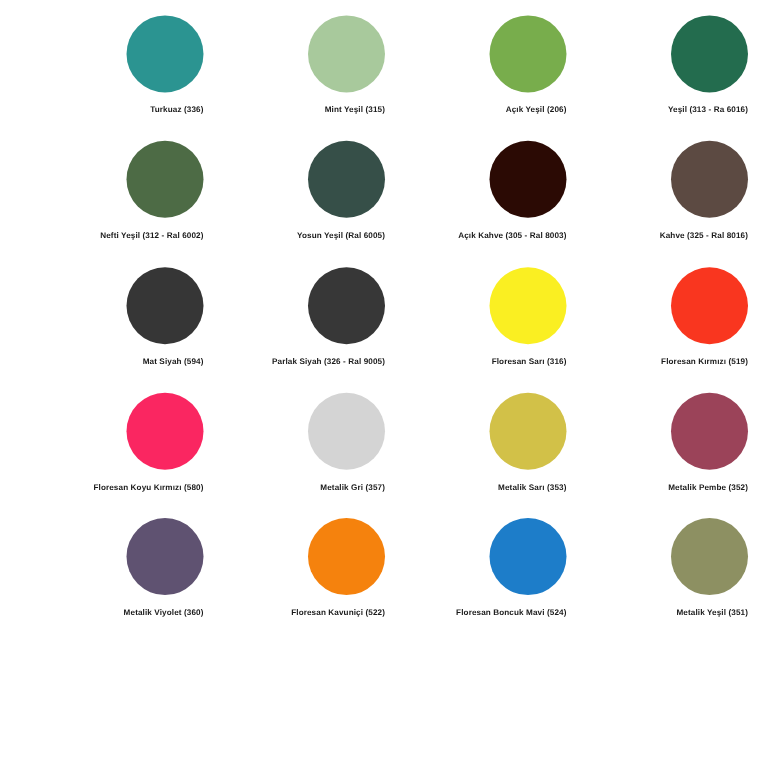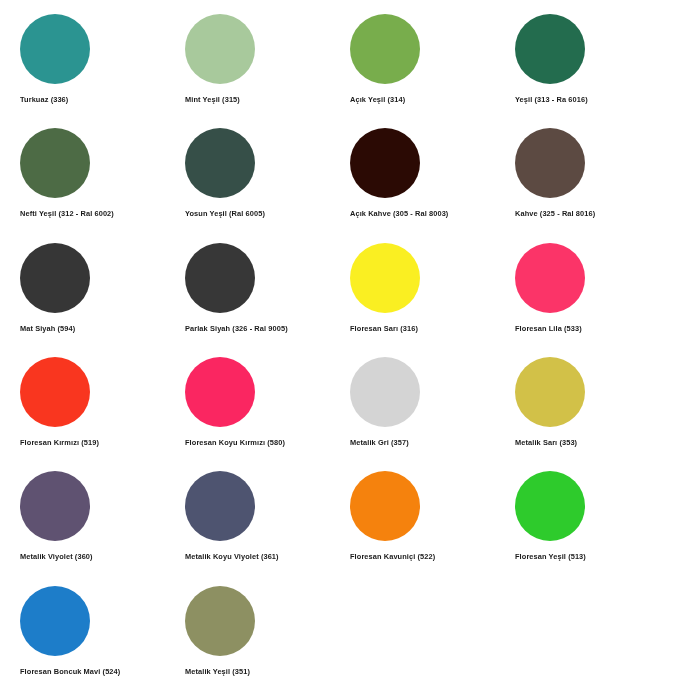--- a/index.html
+++ b/index.html
@@ -21,21 +21,21 @@
     display: grid;
     grid-template-columns: repeat(4, 1fr);
     grid-template-rows: repeat(6, 1fr);
     column-gap: 0px;
     row-gap: 0px;
     background: #ffffff;
   }
   .swatch-cell {
     display: flex;
     flex-direction: column;
-    align-items: flex-start;
+    align-items: flex-end;
     justify-content: flex-start;
     padding-top: 6px;
   }
   .swatch-dot {
     width: 70px;
     height: 70px;
     border-radius: 50%;
     flex: 0 0 auto;
   }
   .swatch-label {
@@ -56,21 +56,21 @@
     <div class="swatch-cell">
       <div class="swatch-dot" style="background: rgb(43, 148, 145);"></div>
       <div class="swatch-label">Turkuaz (336)</div>
     </div>
     <div class="swatch-cell">
       <div class="swatch-dot" style="background: rgb(168, 201, 156);"></div>
       <div class="swatch-label">Mint Yeşil (315)</div>
     </div>
     <div class="swatch-cell">
       <div class="swatch-dot" style="background: rgb(120, 173, 76);"></div>
-      <div class="swatch-label">Açık Yeşil (314)</div>
+      <div class="swatch-label">Açık Yeşil (206)</div>
     </div>
     <div class="swatch-cell">
       <div class="swatch-dot" style="background: rgb(35, 108, 78);"></div>
       <div class="swatch-label">Yeşil (313 - Ra 6016)</div>
     </div>
     <div class="swatch-cell">
       <div class="swatch-dot" style="background: rgb(77, 107, 69);"></div>
       <div class="swatch-label">Nefti Yeşil (312 - Ral 6002)</div>
     </div>
     <div class="swatch-cell">
@@ -91,54 +91,46 @@
     </div>
     <div class="swatch-cell">
       <div class="swatch-dot" style="background: rgb(55, 55, 55);"></div>
       <div class="swatch-label">Parlak Siyah (326 - Ral 9005)</div>
     </div>
     <div class="swatch-cell">
       <div class="swatch-dot" style="background: rgb(250, 239, 34);"></div>
       <div class="swatch-label">Floresan Sarı (316)</div>
     </div>
     <div class="swatch-cell">
-      <div class="swatch-dot" style="background: rgb(251, 52, 104);"></div>
-      <div class="swatch-label">Floresan Lila (533)</div>
-    </div>
-    <div class="swatch-cell">
       <div class="swatch-dot" style="background: rgb(249, 54, 31);"></div>
       <div class="swatch-label">Floresan Kırmızı (519)</div>
     </div>
     <div class="swatch-cell">
       <div class="swatch-dot" style="background: rgb(250, 38, 97);"></div>
       <div class="swatch-label">Floresan Koyu Kırmızı (580)</div>
     </div>
     <div class="swatch-cell">
       <div class="swatch-dot" style="background: rgb(212, 212, 212);"></div>
       <div class="swatch-label">Metalik Gri (357)</div>
     </div>
     <div class="swatch-cell">
       <div class="swatch-dot" style="background: rgb(210, 193, 72);"></div>
       <div class="swatch-label">Metalik Sarı (353)</div>
     </div>
     <div class="swatch-cell">
+      <div class="swatch-dot" style="background: rgb(155, 67, 89);"></div>
+      <div class="swatch-label">Metalik Pembe (352)</div>
+    </div>
+    <div class="swatch-cell">
       <div class="swatch-dot" style="background: rgb(95, 82, 113);"></div>
       <div class="swatch-label">Metalik Viyolet (360)</div>
     </div>
     <div class="swatch-cell">
-      <div class="swatch-dot" style="background: rgb(78, 84, 112);"></div>
-      <div class="swatch-label">Metalik Koyu Viyolet (361)</div>
-    </div>
-    <div class="swatch-cell">
       <div class="swatch-dot" style="background: rgb(245, 130, 13);"></div>
       <div class="swatch-label">Floresan Kavuniçi (522)</div>
-    </div>
-    <div class="swatch-cell">
-      <div class="swatch-dot" style="background: rgb(46, 203, 44);"></div>
-      <div class="swatch-label">Floresan Yeşil (513)</div>
     </div>
     <div class="swatch-cell">
       <div class="swatch-dot" style="background: rgb(29, 125, 201);"></div>
       <div class="swatch-label">Floresan Boncuk Mavi (524)</div>
     </div>
     <div class="swatch-cell">
       <div class="swatch-dot" style="background: rgb(141, 144, 98);"></div>
       <div class="swatch-label">Metalik Yeşil (351)</div>
     </div>
   </div>

